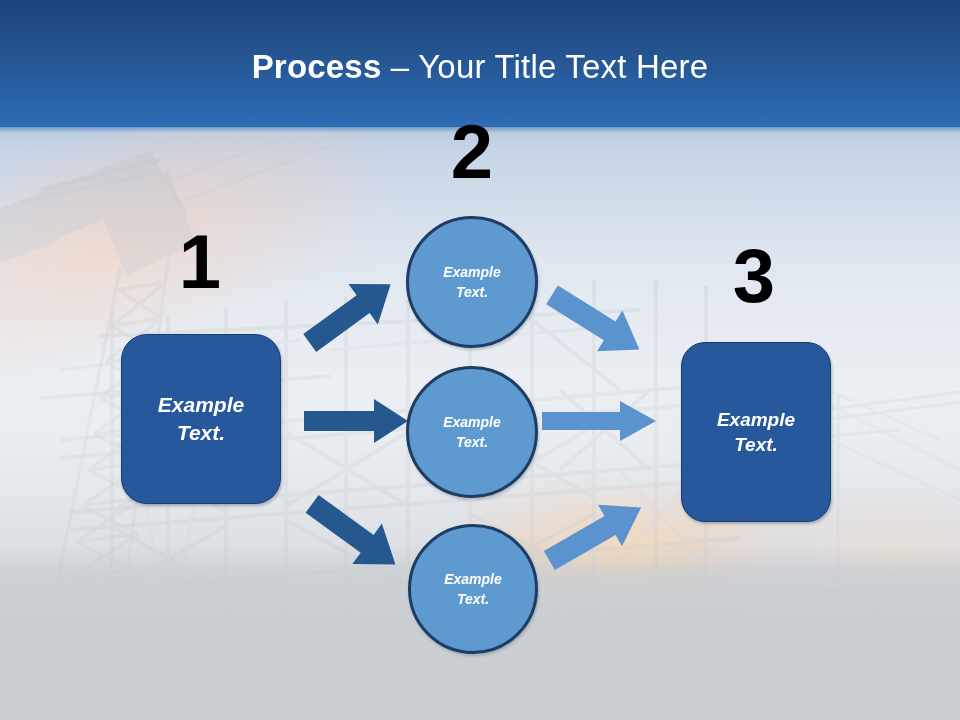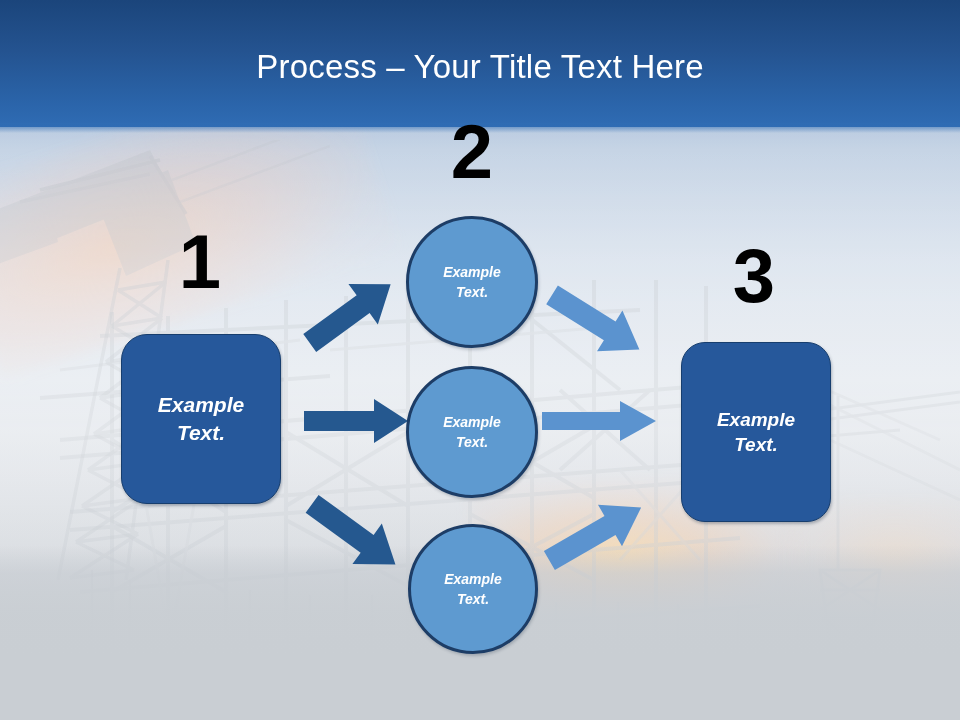--- a/index.html
+++ b/index.html
@@ -115,21 +115,21 @@
     position: absolute;
     left: 0; top: 47px;
     width: 960px;
     text-align: center;
     color: #ffffff;
     font-size: 33px;
     line-height: 40px;
     letter-spacing: 0.2px;
     white-space: nowrap;
   }
-  .slide-title .t-bold { font-weight: normal; }
+  .slide-title .t-bold { font-weight: bold; }
   .slide-title .t-light { font-weight: normal; }
 
   
   .step-num {
     position: absolute;
     color: #000000;
     font-weight: bold;
     font-size: 76px;
     line-height: 76px;
     text-align: center;

